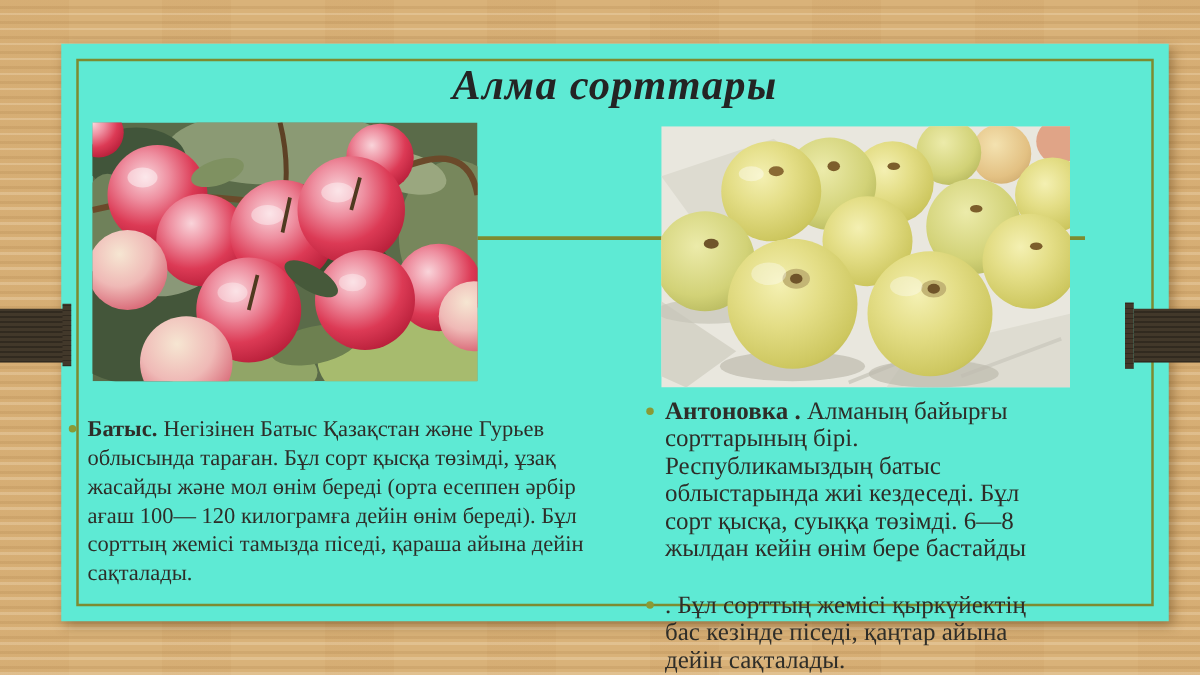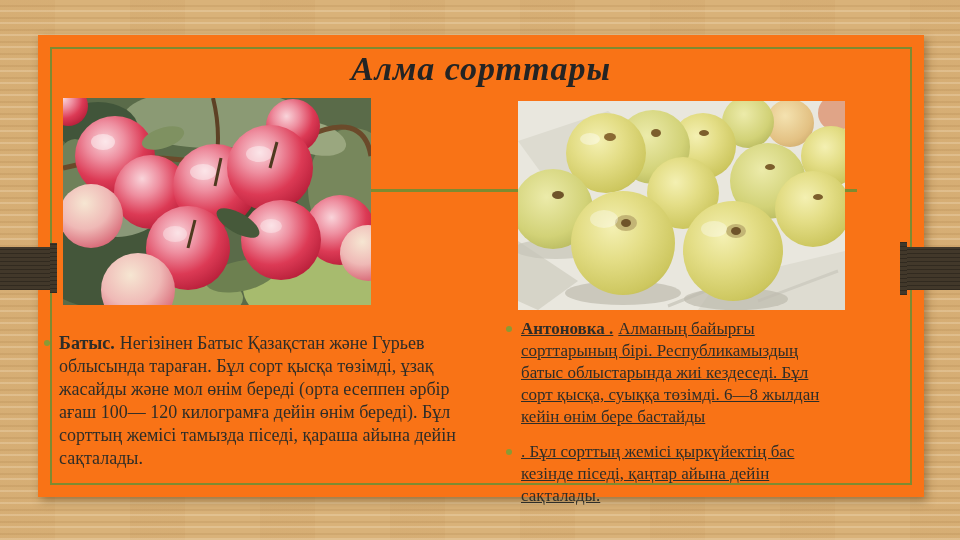--- a/index.html
+++ b/index.html
@@ -11,22 +11,22 @@
       repeating-linear-gradient(0deg,
         rgba(255,245,225,0.22) 0 2px,
         rgba(0,0,0,0) 2px 5px,
         rgba(140,95,40,0.12) 5px 7px,
         rgba(0,0,0,0) 7px 12px),
       repeating-linear-gradient(90deg,
         rgba(198,150,90,0.15) 0 55px,
         rgba(0,0,0,0) 55px 130px);
   }
   .slide{
-    position:absolute;left:38px;top:35px;width:886px;height:462px;
-    background:#f97316;z-index:1;
+    position:absolute;left:49px;top:35px;width:886px;height:462px;
+    background:#5eead4;z-index:1;
     box-shadow:3px 4px 9px rgba(90,60,20,0.45);
   }
   .inner-border{
     position:absolute;left:12px;top:12px;right:12px;bottom:12px;
     border:2px solid #7d8b31;pointer-events:none;
   }
   .slide-title{
     position:absolute;left:0;right:0;top:15px;text-align:center;
     font-size:34px;font-weight:bold;font-style:italic;
     color:#242424;letter-spacing:1px;
@@ -42,23 +42,23 @@
     position:absolute;z-index:5;background:#42382a;
     background-image:repeating-linear-gradient(0deg,
       rgba(0,0,0,0.25) 0 1px, rgba(0,0,0,0) 1px 4px);
   }
   .ribbon-left{left:0;top:247px;width:51px;height:43px;}
   .ribbon-left-cap{left:50px;top:243px;width:7px;height:50px;}
   .ribbon-right{left:907px;top:247px;width:53px;height:43px;}
   .ribbon-right-cap{left:900px;top:242px;width:7px;height:53px;}
   .text-block{position:absolute;z-index:4;color:#2e2d28;}
   .text-block-left{left:6px;top:297px;width:420px;font-size:18px;line-height:23px;}
-  .text-block-right{left:468px;top:283px;width:330px;font-size:17px;line-height:22px;text-decoration:underline;}
+  .text-block-right{left:468px;top:283px;width:330px;font-size:20px;line-height:22px;}
   .bullet-row{position:relative;padding-left:15px;}
-  .bullet-row + .bullet-row{margin-top:13px;}
+  .bullet-row + .bullet-row{margin-top:23px;}
   .bullet-dot{
     position:absolute;left:0;top:8px;width:6px;height:6px;border-radius:50%;
     background:#8a9a35;
   }
   .lead{font-weight:bold;margin-right:5px;}
   .lead:empty{margin-right:0;}
 </style>
 </head>
 <body>
 

